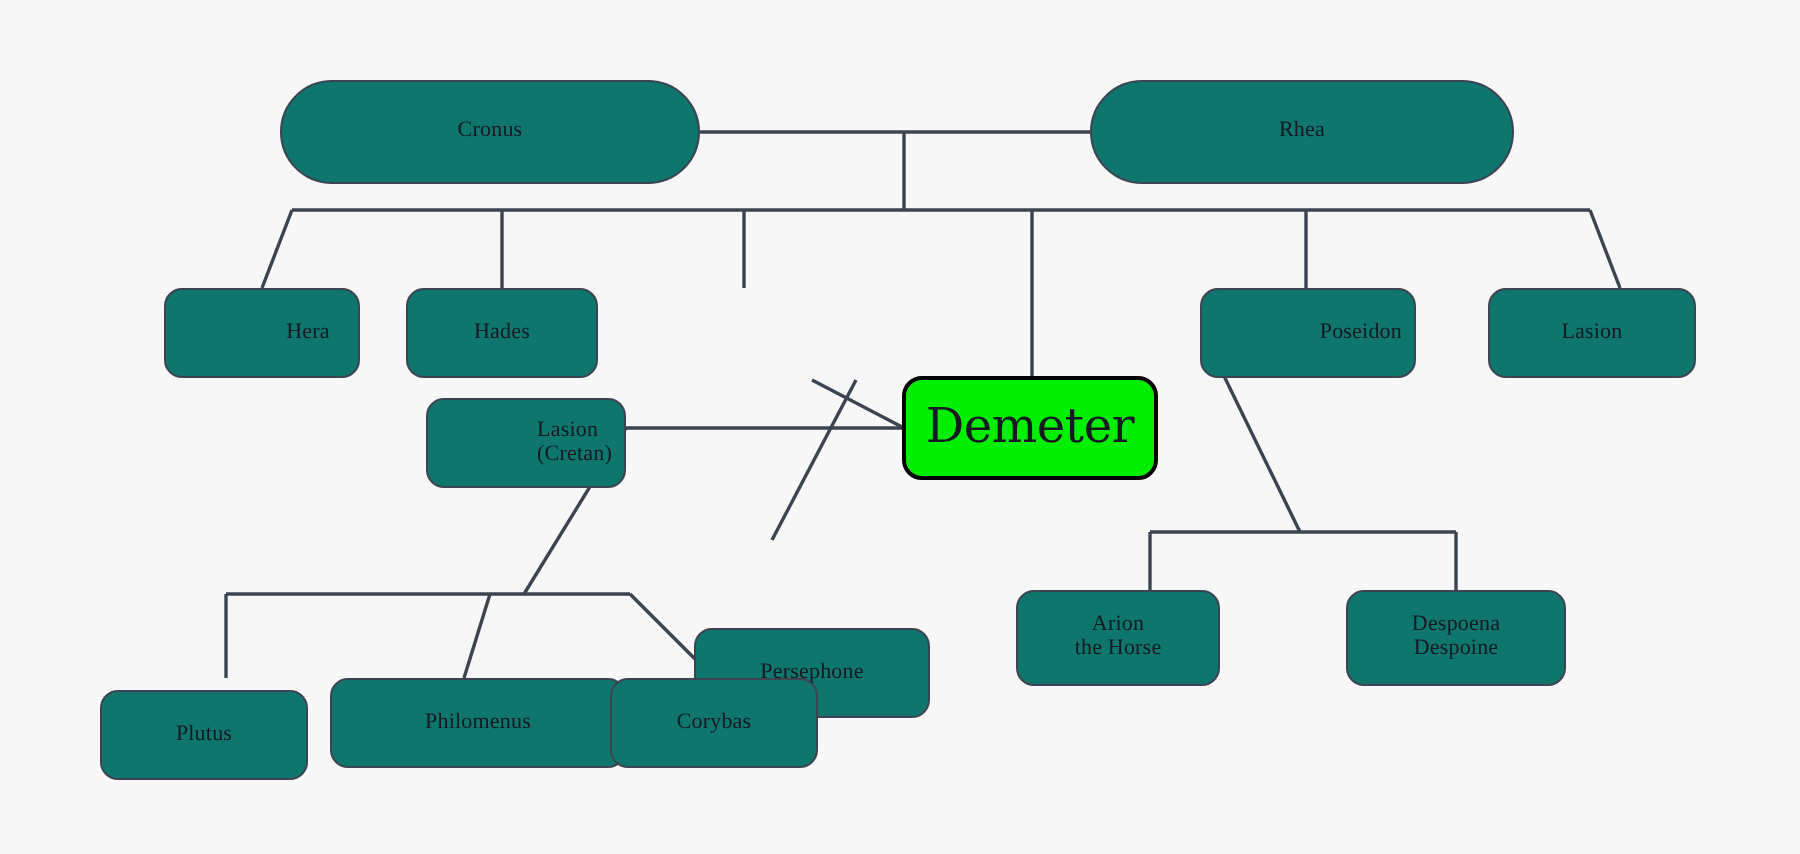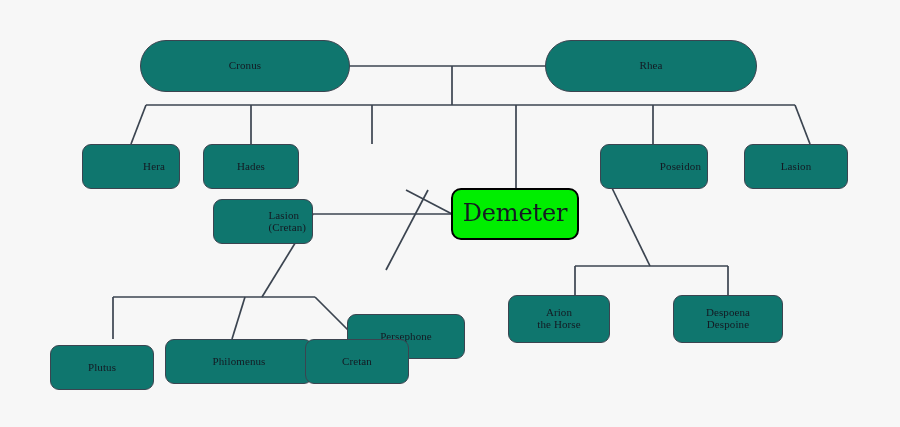--- a/index.html
+++ b/index.html
@@ -148,21 +148,21 @@
 
   <div class="node" style="left:50px; top:345px; width:104px; height:45px;">
     <span class="label">Plutus</span>
   </div>
 
   <div class="node" style="left:165px; top:339px; width:148px; height:45px;">
     <span class="label">Philomenus</span>
   </div>
 
   <div class="node" style="left:305px; top:339px; width:104px; height:45px;">
-    <span class="label">Cretan</span>
+    <span class="label">Corybas</span>
   </div>
 
   <div class="node" style="left:508px; top:295px; width:102px; height:48px;text-align:center;">
     <span class="label">Arion
 the Horse</span>
   </div>
 
   <div class="node" style="left:673px; top:295px; width:110px; height:48px;">
     <span class="label">Despoena
 Despoine</span>

